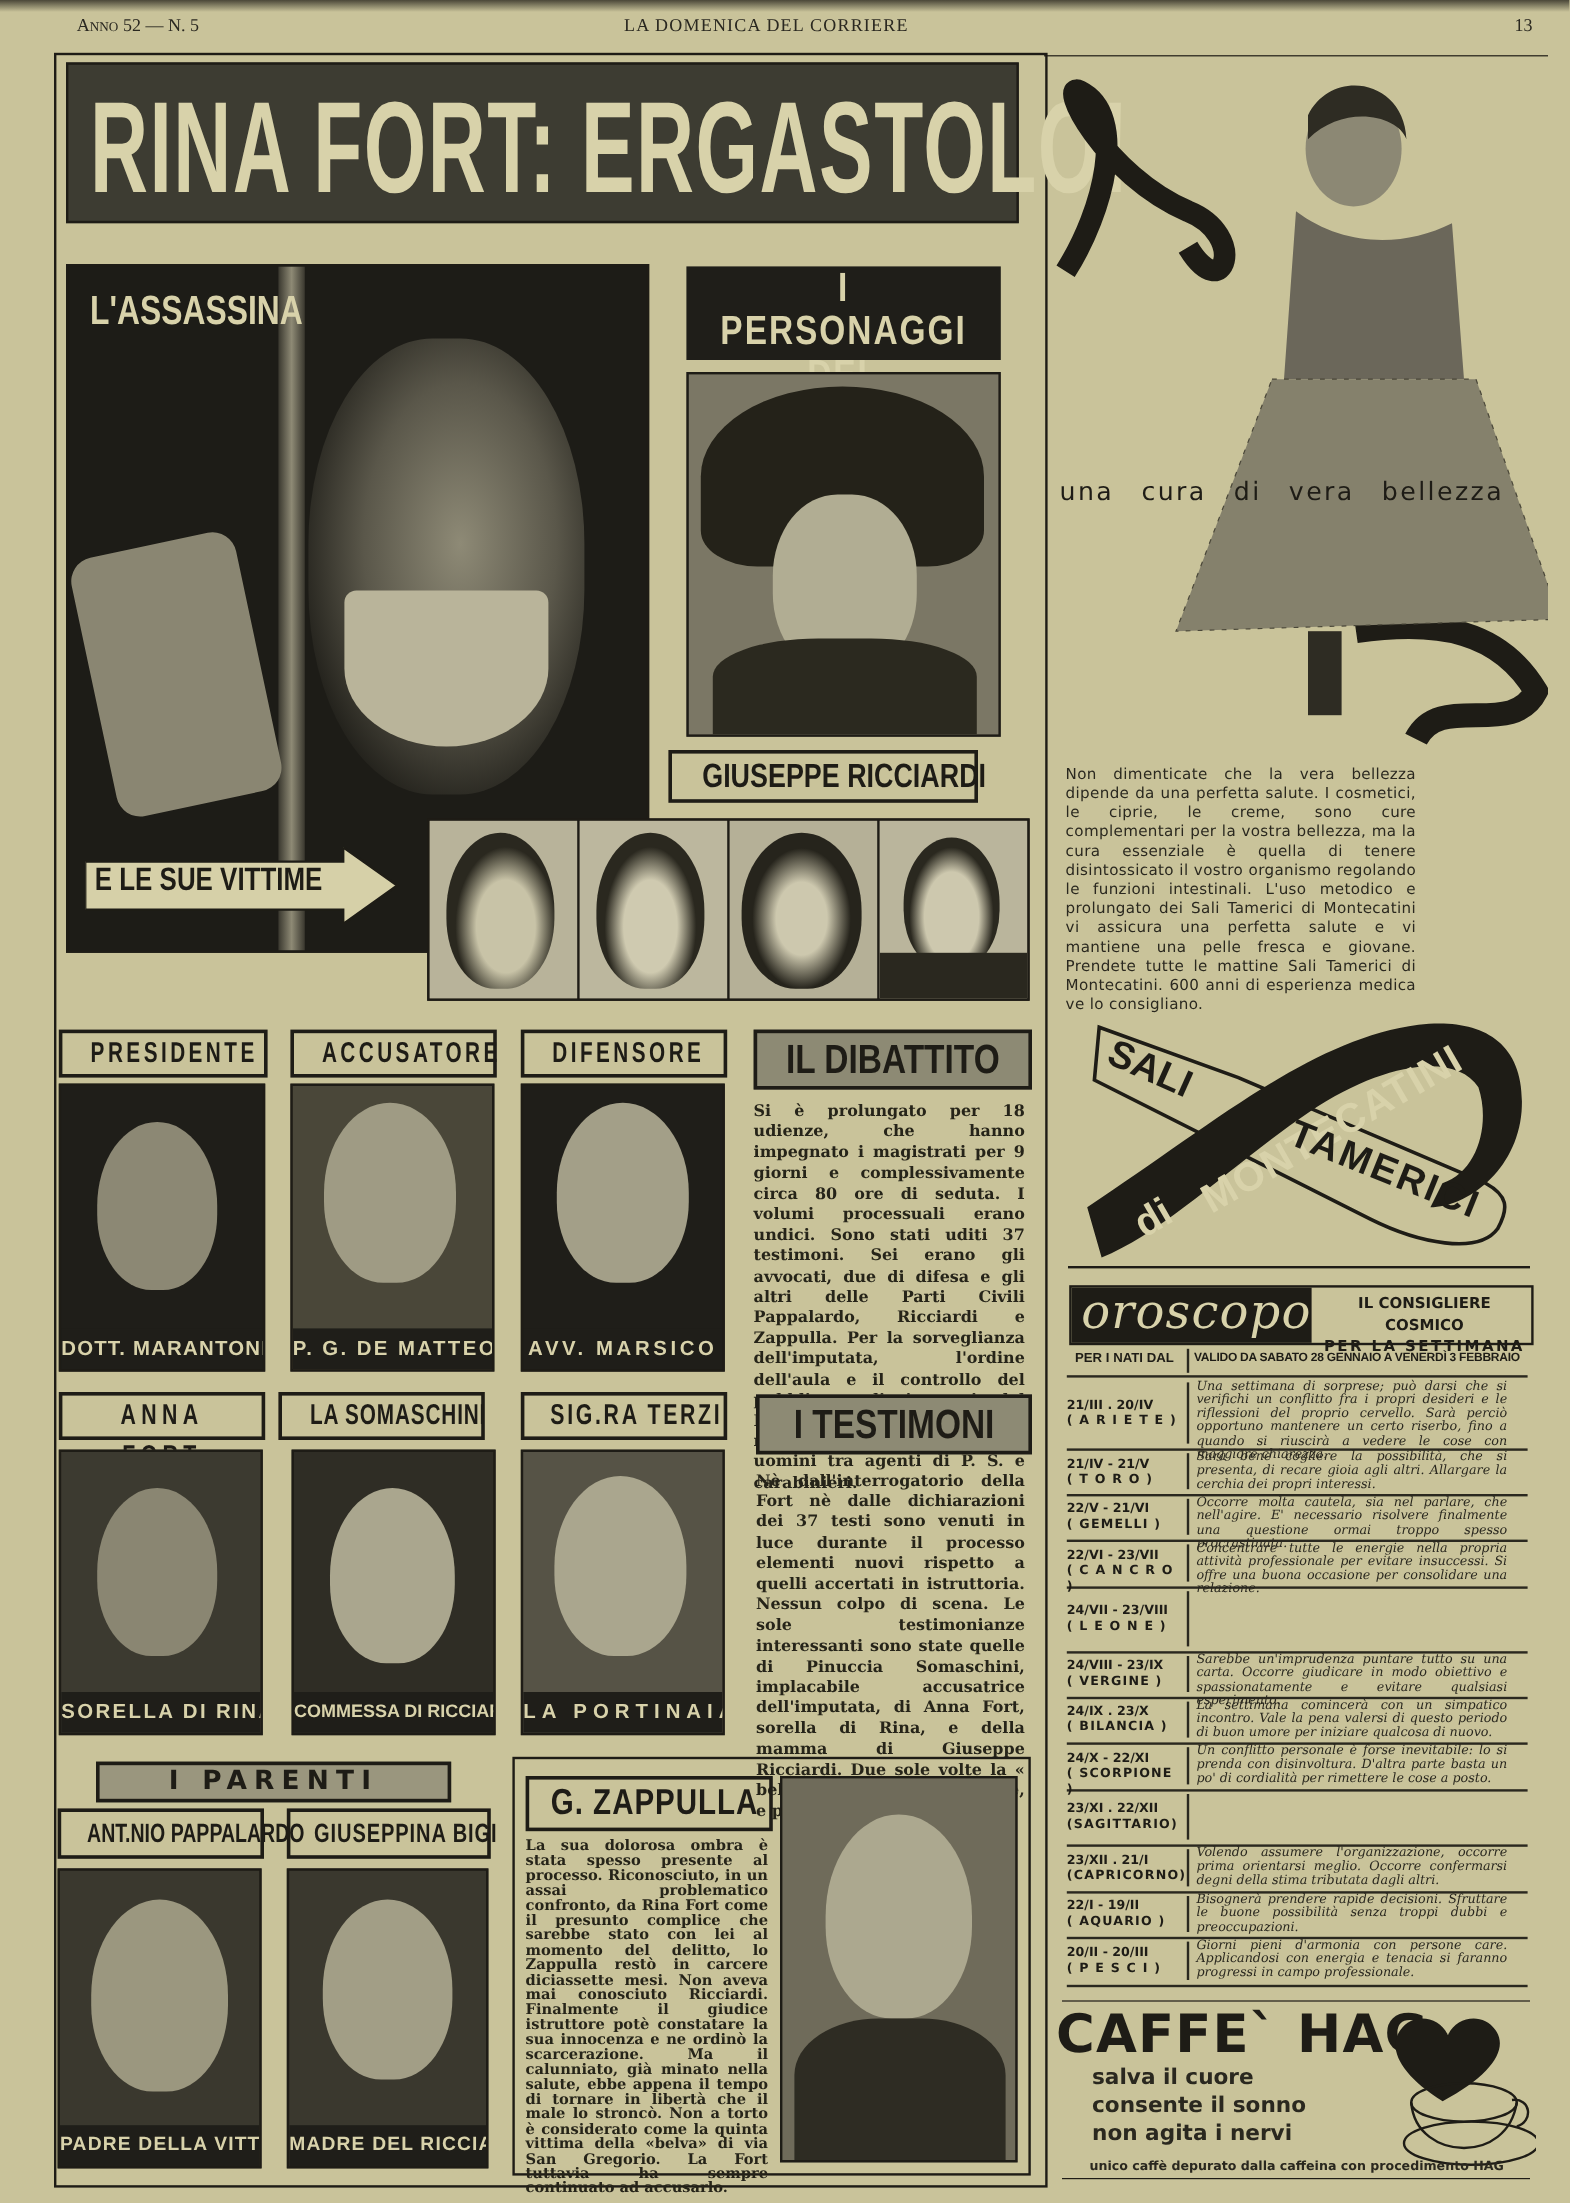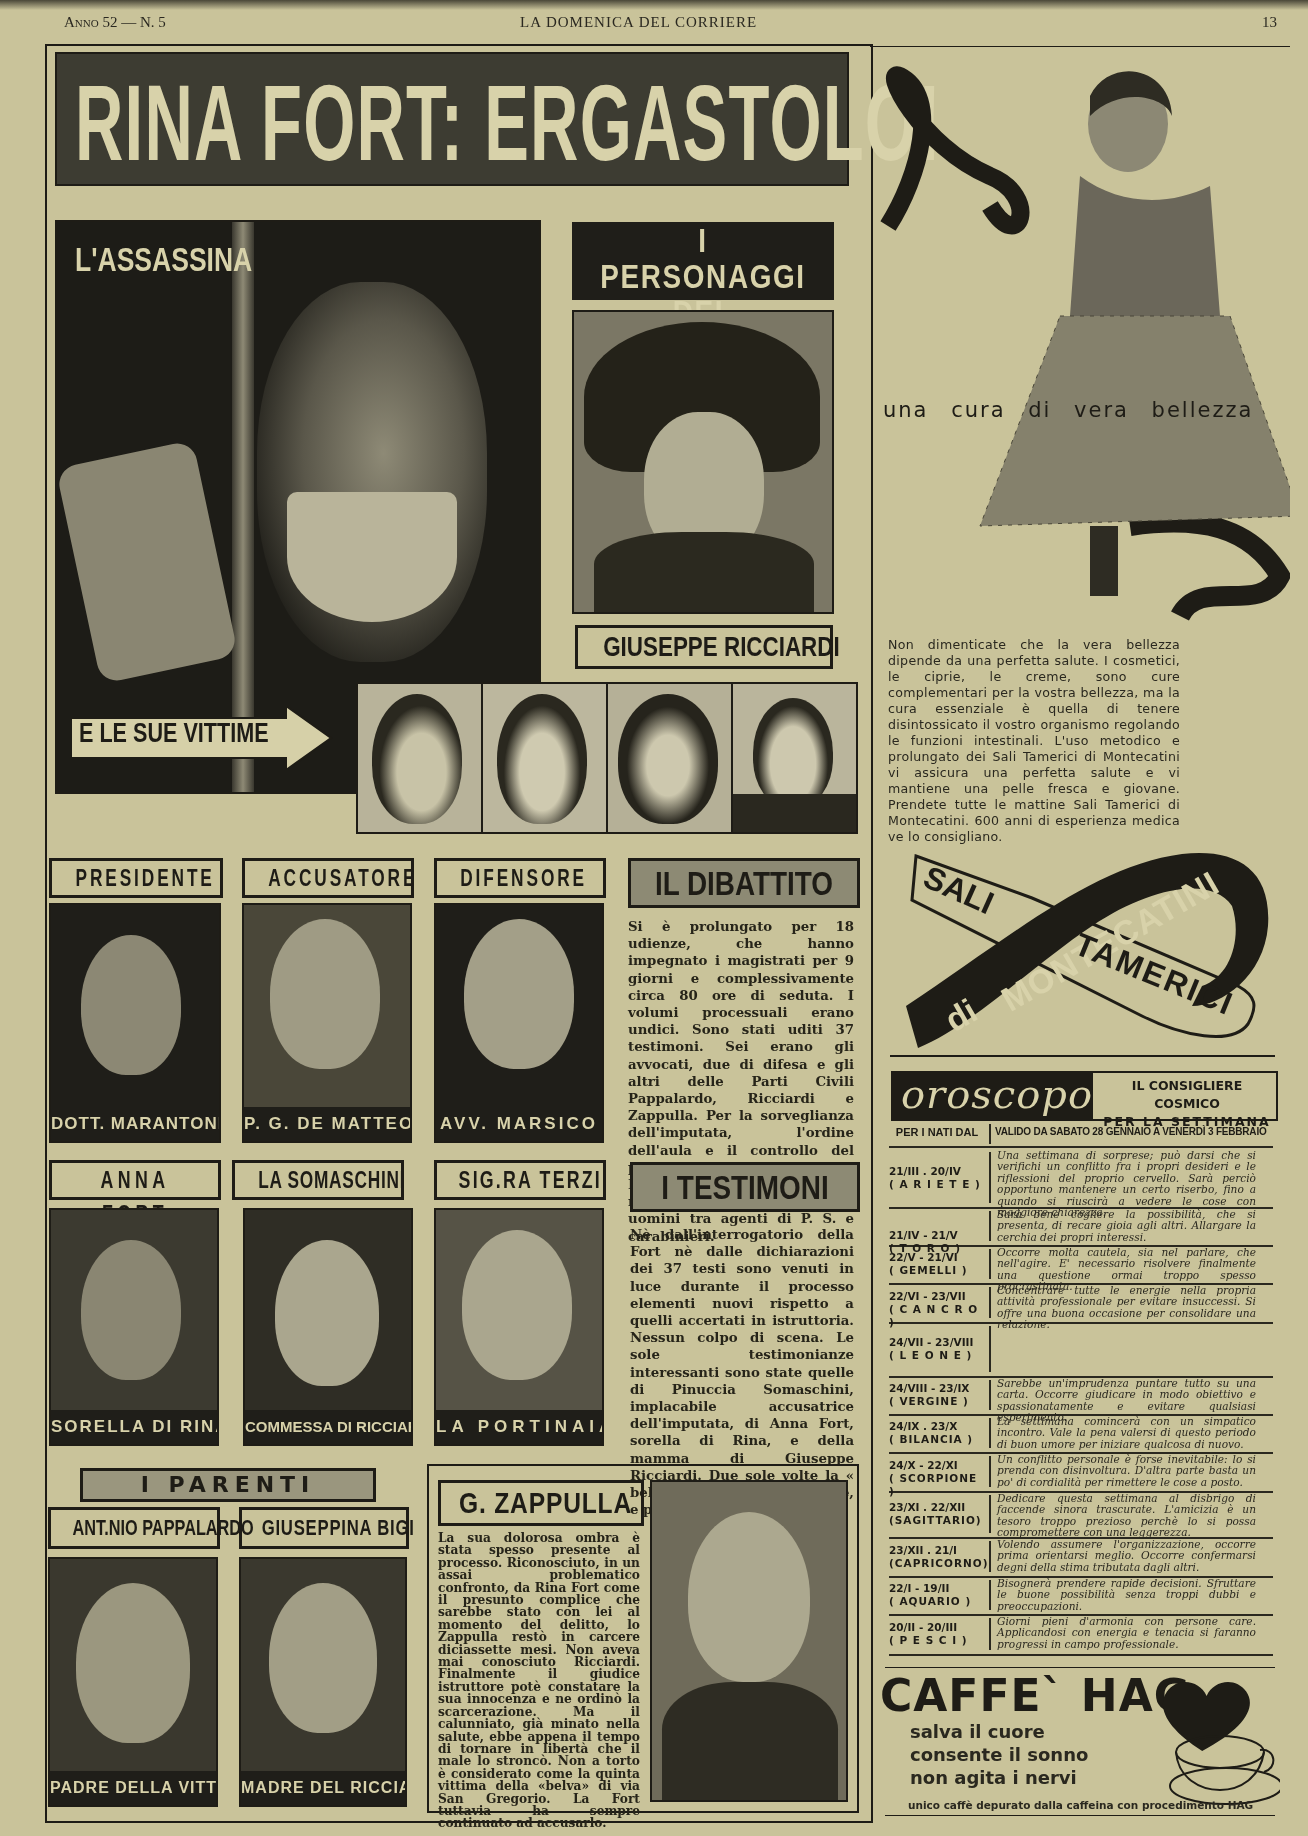--- a/index.html
+++ b/index.html
@@ -59,21 +59,21 @@
 <div class="abs lbl-dark" style="left:572px;top:222px;width:262px;height:78px;">
   <div class="cond" style="font-size:34px;line-height:36px;transform:scaleX(0.82);transform-origin:center;letter-spacing:2px;">I PERSONAGGI</div>
   <div class="cond" style="font-size:34px;line-height:36px;transform:scaleX(0.82);transform-origin:center;letter-spacing:2px;">DEL PROCESSO</div>
 </div>
 
 <div class="abs photo light" style="left:572px;top:310px;width:258px;height:300px;background:#7b7765;">
   <div class="abs" style="left:10px;top:10px;width:236px;height:150px;background:#242219;border-radius:50% 50% 20% 20%;"></div>
   <div class="abs" style="left:70px;top:100px;width:120px;height:150px;background:#b1ad93;border-radius:45%;"></div>
   <div class="abs" style="left:20px;top:220px;width:220px;height:80px;background:#2b291f;border-radius:40% 40% 0 0;"></div>
 </div>
-<div class="abs lbl-box" style="left:575px;top:625px;width:252px;height:38px;letter-spacing:0;">
+<div class="abs lbl-box" style="left:557px;top:625px;width:252px;height:38px;letter-spacing:0;">
   <div class="cond" style="font-size:28px;line-height:38px;transform:scaleX(0.8);transform-origin:center;white-space:nowrap;">GIUSEPPE RICCIARDI</div>
 </div>
 
 <div class="abs" style="left:356px;top:682px;width:498px;height:148px;border:2px solid #1e1c16;background:#1e1c16;display:flex;gap:2px;">
   <div style="flex:1;background:#b8b39a;position:relative;overflow:hidden;">
       <div class="face" style="left:14px;top:10px;width:90px;height:130px;background:radial-gradient(ellipse at 55% 60%,#c8c3a7 35%,#2a281f 60%);"></div>
     </div>
   <div style="flex:1;background:#bcb79e;position:relative;overflow:hidden;">
       <div class="face" style="left:14px;top:10px;width:90px;height:130px;background:radial-gradient(ellipse at 50% 60%,#cfcab0 35%,#2a281f 60%);"></div>
     </div>
@@ -216,21 +216,21 @@
 <div id="horo-rows">
     <div class="horo-row" style="top: 1148px; height: 59px;">
       <div class="horo-sign" style="top:16.5px">
         <div>21/III . 20/IV</div>
         <div style="letter-spacing:1px">( A R I E T E )</div>
       </div>
       <div class="horo-div"></div>
       <div class="horo-text" style="top:2px">Una settimana di sorprese; può darsi che si verifichi un conflitto fra i propri desideri e le riflessioni del proprio cervello. Sarà perciò opportuno mantenere un certo riserbo, fino a quando si riuscirà a vedere le cose con maggiore chiarezza.</div>
     </div>
     <div class="horo-row" style="top: 1207px; height: 38px;">
-      <div class="horo-sign" style="top:22px">
+      <div class="horo-sign" style="top:7px">
         <div>21/IV - 21/V</div>
         <div style="letter-spacing:1px">( T O R O )</div>
       </div>
       <div class="horo-div"></div>
       <div class="horo-text" style="top:2px">Sarà bene cogliere la possibilità, che si presenta, di recare gioia agli altri. Allargare la cerchia dei propri interessi.</div>
     </div>
     <div class="horo-row" style="top: 1245px; height: 38px;">
       <div class="horo-sign" style="top:6px">
         <div>22/V - 21/VI</div>
         <div style="letter-spacing:1px">( GEMELLI )</div>
@@ -276,21 +276,20 @@
       </div>
       <div class="horo-div"></div>
       <div class="horo-text" style="top:2px">Un conflitto personale è forse inevitabile: lo si prenda con disinvoltura. D'altra parte basta un po' di cordialità per rimettere le cose a posto.</div>
     </div>
     <div class="horo-row" style="top: 1491px; height: 46px;">
       <div class="horo-sign" style="top:10px">
         <div>23/XI . 22/XII</div>
         <div style="letter-spacing:1px">(SAGITTARIO)</div>
       </div>
       <div class="horo-div"></div>
-      <div class="horo-text" style="top:2px">Dedicare questa settimana al disbrigo di faccende sinora trascurate. L'amicizia è un tesoro troppo prezioso perchè lo si possa compromettere con una leggerezza.</div>
     </div>
     <div class="horo-row" style="top: 1537px; height: 39px;">
       <div class="horo-sign" style="top:6.5px">
         <div>23/XII . 21/I</div>
         <div style="letter-spacing:1px">(CAPRICORNO)</div>
       </div>
       <div class="horo-div"></div>
       <div class="horo-text" style="top:2px">Volendo assumere l'organizzazione, occorre prima orientarsi meglio. Occorre confermarsi degni della stima tributata dagli altri.</div>
     </div>
     <div class="horo-row" style="top: 1576px; height: 38px;">

